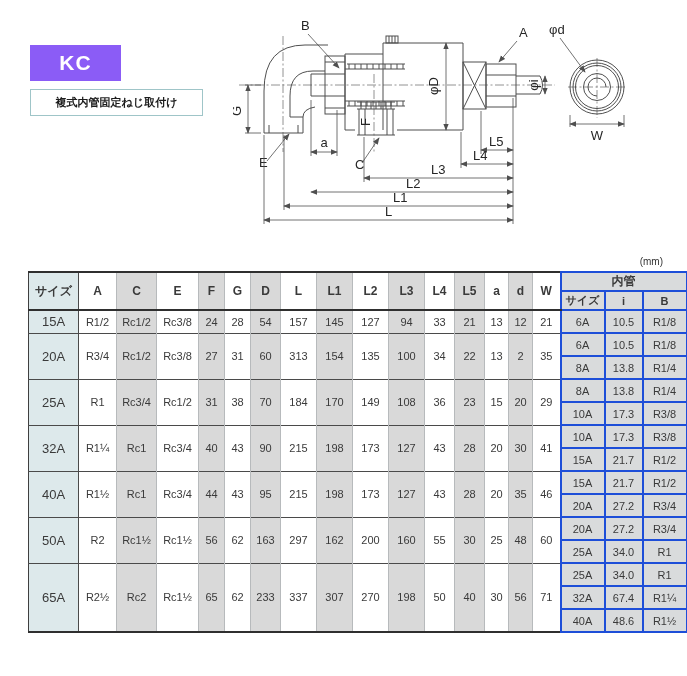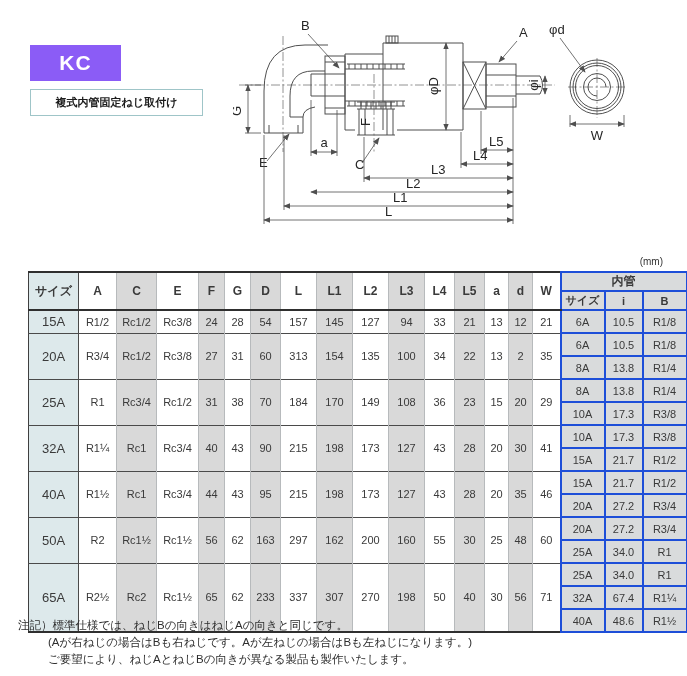--- a/index.html
+++ b/index.html
@@ -408,18 +408,13 @@
           </tr>
           <tr>
             <td class="inner-cell">40A</td>
             <td class="inner-cell">48.6</td>
             <td class="inner-cell">R1½</td>
           </tr>
         </tbody>
     </table>
   </div>
 
-  <div class="notes">
-    <div>注記）標準仕様では、ねじBの向きはねじAの向きと同じです。</div>
-    <div class="ind">(Aが右ねじの場合はBも右ねじです。Aが左ねじの場合はBも左ねじになります。)</div>
-    <div class="ind">ご要望により、ねじAとねじBの向きが異なる製品も製作いたします。</div>
-  </div>
 </div>
 
 </body></html>

